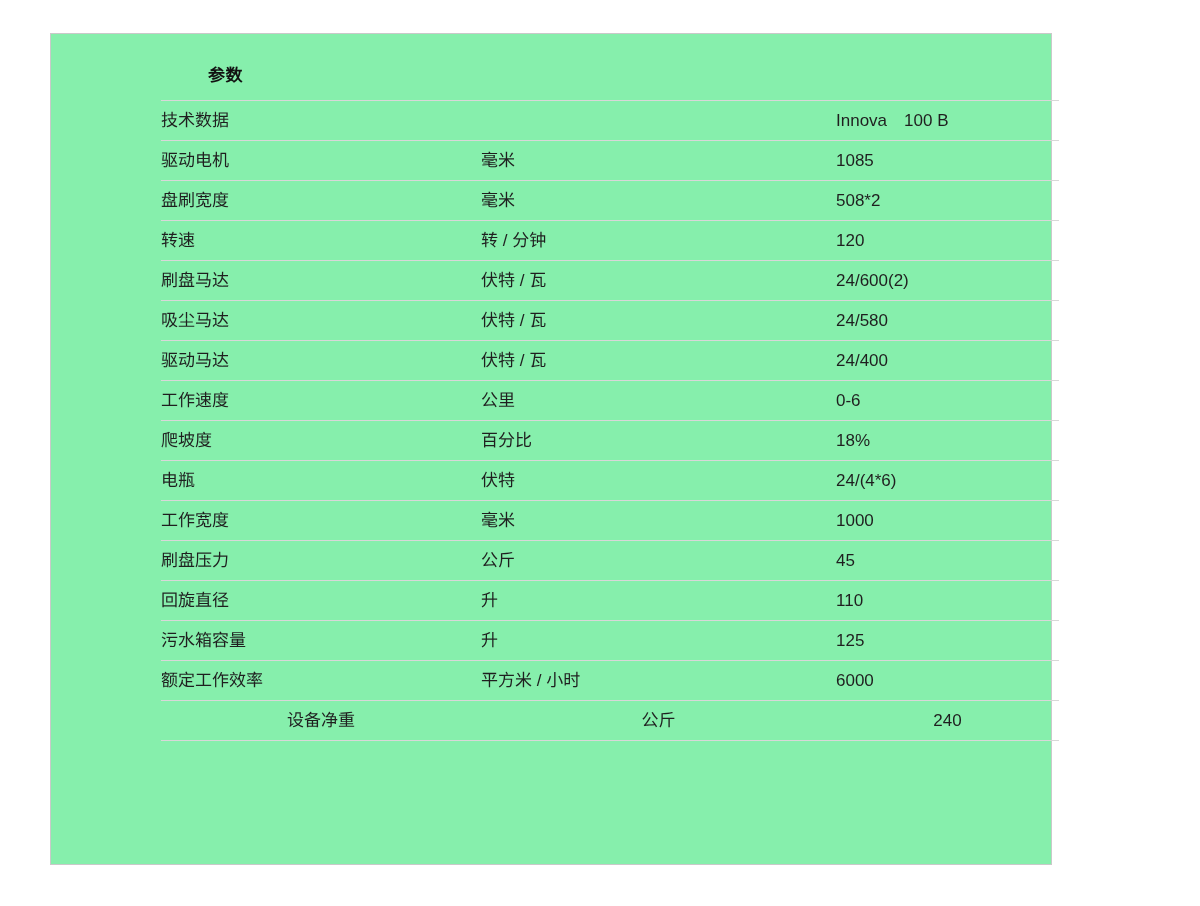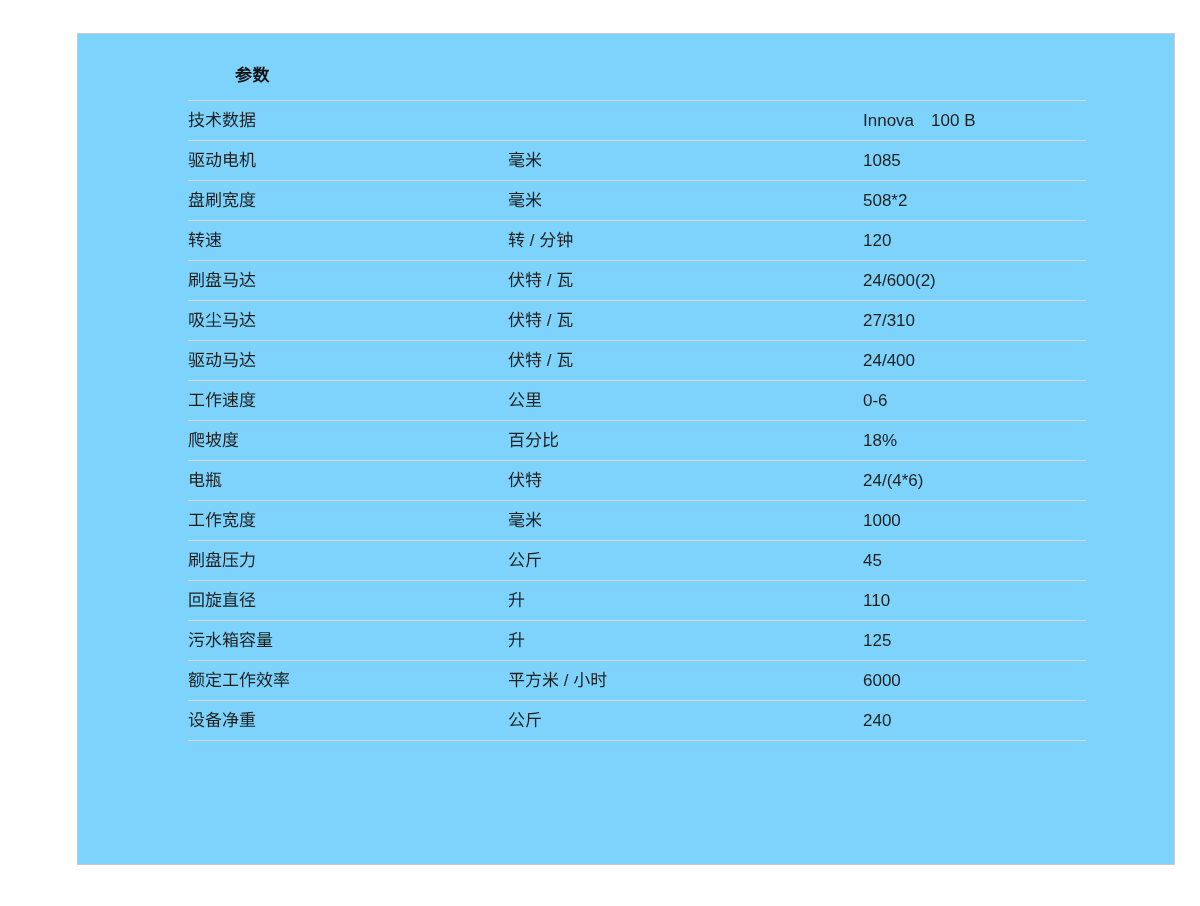--- a/index.html
+++ b/index.html
@@ -12,26 +12,25 @@
     width: 1200px;
     height: 906px;
     font-family: "Liberation Sans", "DejaVu Sans", sans-serif;
     color: #1a1a1a;
     -webkit-font-smoothing: antialiased;
   }
   .page {
     position: absolute;
     left: 50px;
     top: 33px;
-    width: 1098px;
+    width: 1002px;
     height: 832px;
     border: 1px solid #c9c9c9;
-    background: #7dd3fc;
+    background: #86efac;
     box-sizing: border-box;
-    margin-left: 27px;
   }
   .spec-panel {
     position: absolute;
     left: 110px;
     top: 20px;
     width: 898px;
   }
   .spec-title {
     font-size: 17px;
     font-weight: bold;
@@ -55,20 +54,21 @@
     font-weight: 400;
     vertical-align: middle;
     padding: 0;
     line-height: 1.3;
     white-space: nowrap;
     overflow: hidden;
     text-overflow: ellipsis;
   }
   table.spec-table tr:last-child td {
     border-bottom: 1px solid #d8d8d8;
+    text-align: center;
   }
   td.col-name {
     width: 320px;
     padding-left: 47px;
     box-sizing: border-box;
   }
   td.col-unit {
     width: 355px;
     padding-left: 6px;
     box-sizing: border-box;
@@ -108,21 +108,21 @@
             <td class="col-value">120</td>
           </tr>
           <tr>
             <td class="col-name">刷盘马达</td>
             <td class="col-unit">伏特 / 瓦</td>
             <td class="col-value">24/600(2)</td>
           </tr>
           <tr>
             <td class="col-name">吸尘马达</td>
             <td class="col-unit">伏特 / 瓦</td>
-            <td class="col-value">27/310</td>
+            <td class="col-value">24/580</td>
           </tr>
           <tr>
             <td class="col-name">驱动马达</td>
             <td class="col-unit">伏特 / 瓦</td>
             <td class="col-value">24/400</td>
           </tr>
           <tr>
             <td class="col-name">工作速度</td>
             <td class="col-unit">公里</td>
             <td class="col-value">0-6</td>

